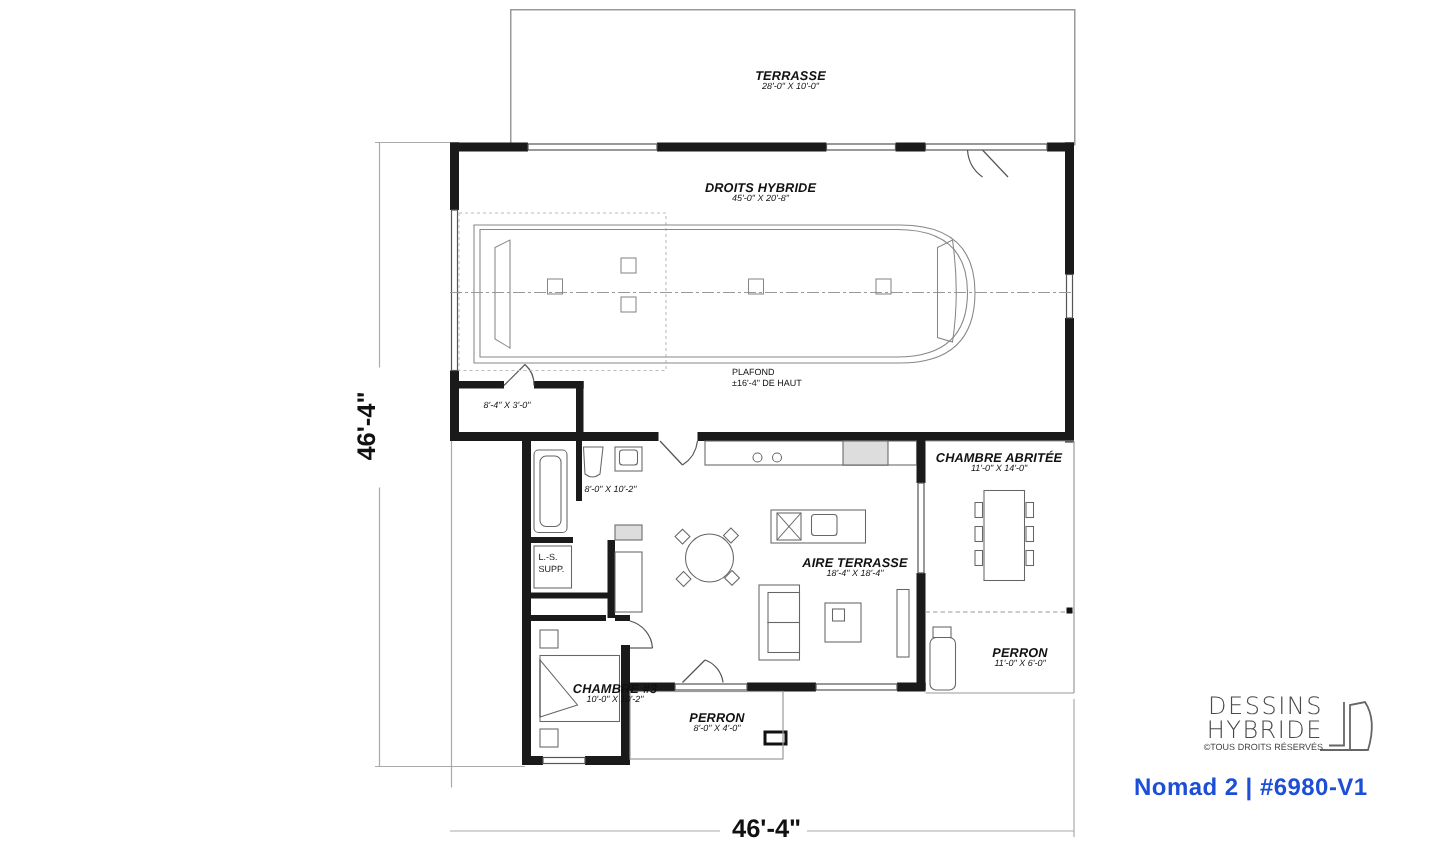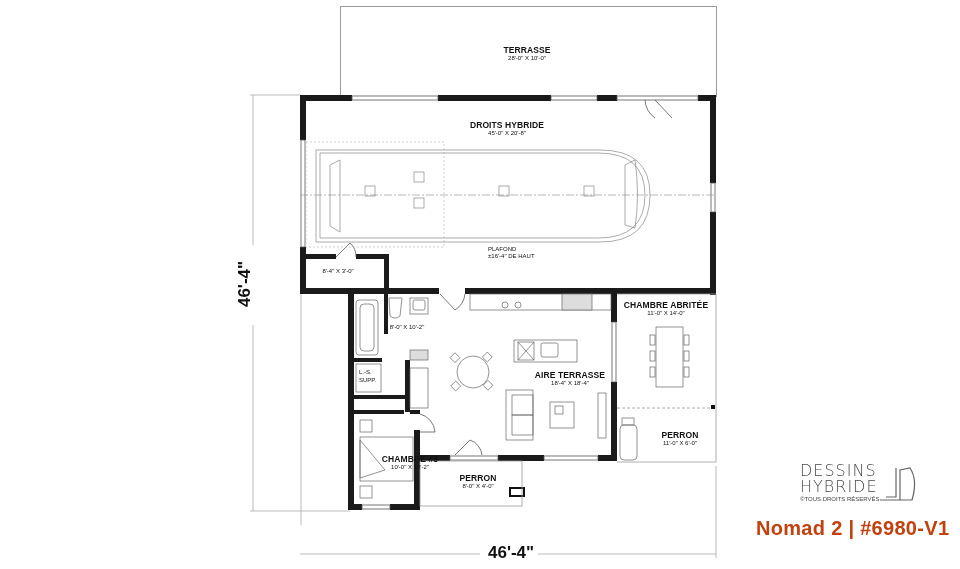--- a/index.html
+++ b/index.html
@@ -1,26 +1,26 @@
 <!DOCTYPE html>
 <html><head>
 <meta charset="utf-8">
 <style>
   html,body{margin:0;padding:0;background:#fff;}
   body{width:960px;height:569px;position:relative;overflow:hidden;font-family:"Liberation Sans",sans-serif;}
   svg{position:absolute;left:0;top:0;}
-  .lbl{position:absolute;text-align:center;color:#111;white-space:nowrap;transform:translateX(-50%);line-height:1.1;}
+  .lbl{position:absolute;text-align:center;color:#111;white-space:nowrap;transform:translateX(-50%);line-height:1.1;font-style:italic;}
   .lbl .t{font-weight:bold;font-size:8.5px;letter-spacing:0.1px;}
   .lbl .d{font-size:6px;}
   .dimtxt{position:absolute;font-weight:bold;font-size:17px;color:#111;white-space:nowrap;}
   .dimv{transform:rotate(-90deg);transform-origin:center;}
-  .logo{position:absolute;left:800px;top:463px;width:100px;text-align:left;color:#555;}
+  .logo{position:absolute;left:782px;top:463px;width:100px;text-align:right;color:#555;}
   .logo .l1,.logo .l2{font-size:16px;letter-spacing:1px;line-height:16px;font-family:"DejaVu Sans",sans-serif;font-weight:300;color:#4a4a4a;}
   .logo .l3{font-size:6px;line-height:9px;color:#444;}
-  .model{position:absolute;left:756px;top:517px;font-size:20px;font-weight:bold;color:#c2410c;letter-spacing:0.3px;text-align:center;}
+  .model{position:absolute;left:756px;top:517px;font-size:16px;font-weight:bold;color:#1d4ed8;letter-spacing:0.3px;text-align:center;}
 </style>
 </head>
 <body>
 
 <svg width="960" height="569" viewBox="0 0 960 569">
 
   <rect x="340.5" y="6.5" width="376" height="90" fill="none" stroke="#999" stroke-width="1"></rect>
 
   <g stroke="#aaa" stroke-width="0.8" fill="none">
     <line x1="253" y1="95" x2="253" y2="245"></line>

